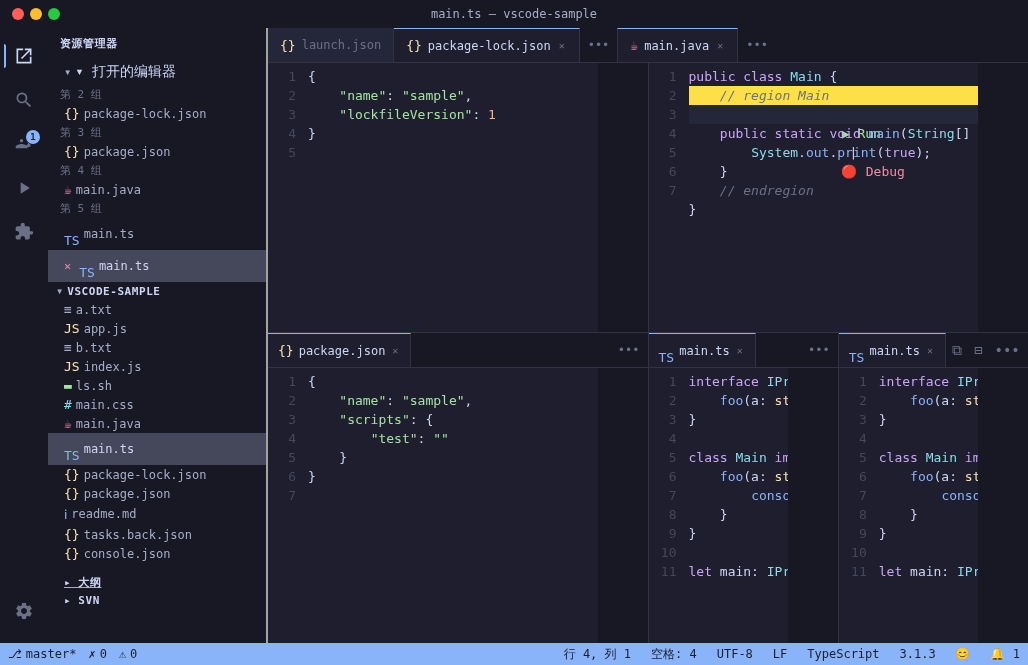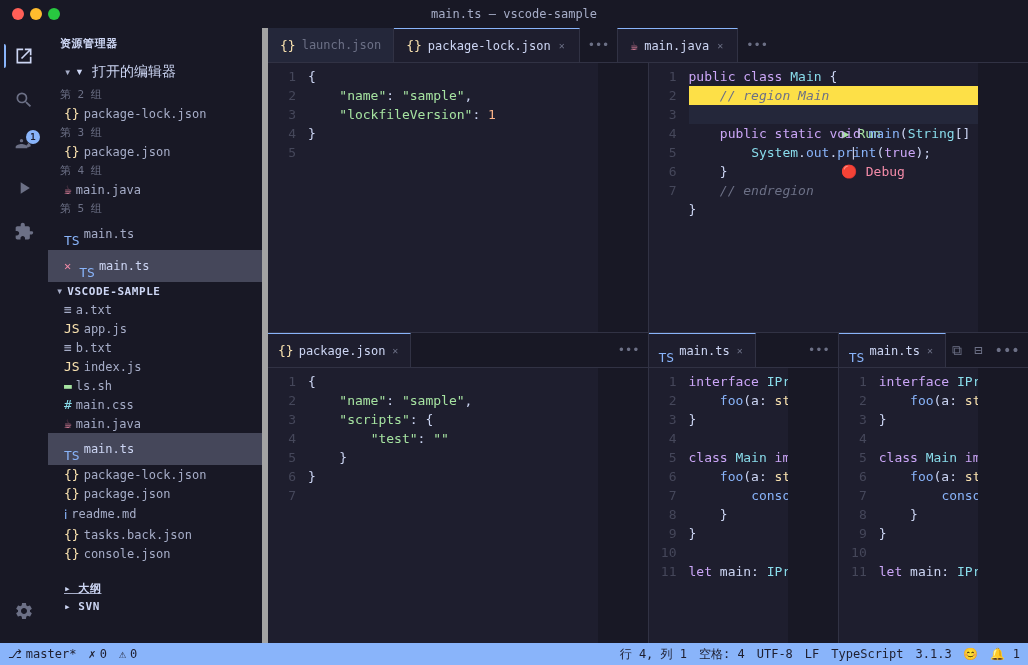--- a/index.html
+++ b/index.html
@@ -89,21 +89,21 @@
     }
     .activity-bottom {
       margin-top: auto;
       padding-bottom: 8px;
     }
 
     
     .sidebar {
       width: 220px;
       background: #181825;
-      border-right: 6px solid #a3a3a3;
+      border-right: 2px solid #a3a3a3;
       overflow-y: auto;
       flex-shrink: 0;
       display: flex;
       flex-direction: column;
     }
     .sidebar-header {
       padding: 8px 12px;
       font-size: 11px;
       font-weight: 700;
       color: #cdd6f4;
@@ -219,21 +219,21 @@
       background: #89b4fa;
       color: #1e1e2e;
       display: flex;
       align-items: center;
       padding: 0 8px;
       font-size: 12px;
       flex-shrink: 0;
       gap: 12px;
     }
     .status-left { display: flex; gap: 12px; align-items: center; }
-    .status-right { display: flex; gap: 12px; margin-left: auto; }
+    .status-right { display: flex; gap: 20px; margin-left: auto; }
     .status-item { display: flex; align-items: center; gap: 4px; cursor: pointer; }
     .status-git { display: flex; align-items: center; gap: 4px; }
     .run-btn { color: #a6e3a1; cursor: pointer; }
     .debug-btn { color: #f38ba8; }
     
     
     .full-area {
       display: flex;
       flex-direction: column;
       flex: 1;
@@ -487,21 +487,21 @@
     </div>
     <div class="sidebar-item">
       <span class="file-icon icon-json">{}</span>
       <span>tasks.back.json</span>
     </div>
     <div class="sidebar-item">
       <span class="file-icon icon-json">{}</span>
       <span>console.json</span>
     </div>
 
-    <div class="sidebar-item" style="margin-top:16px;text-decoration:underline;">
+    <div class="sidebar-item" style="margin-top:10px;text-decoration:underline;">
       <span style="font-size:11px; font-weight:700; letter-spacing:0.05em; color:#cdd6f4;">▸ 大纲</span>
     </div>
     <div class="sidebar-item">
       <span style="font-size:11px; font-weight:700; letter-spacing:0.05em; color:#cdd6f4;text-align:center;">▸ SVN</span>
     </div>
   </div>
 
   <div class="editor-area">
 
     <div class="tab-bar">

